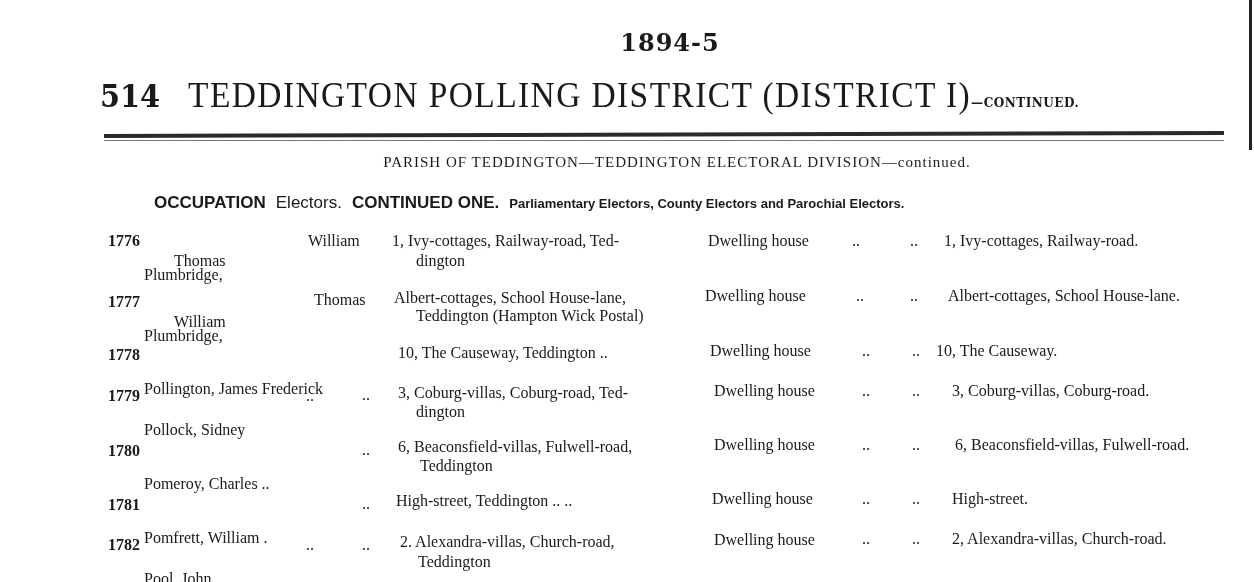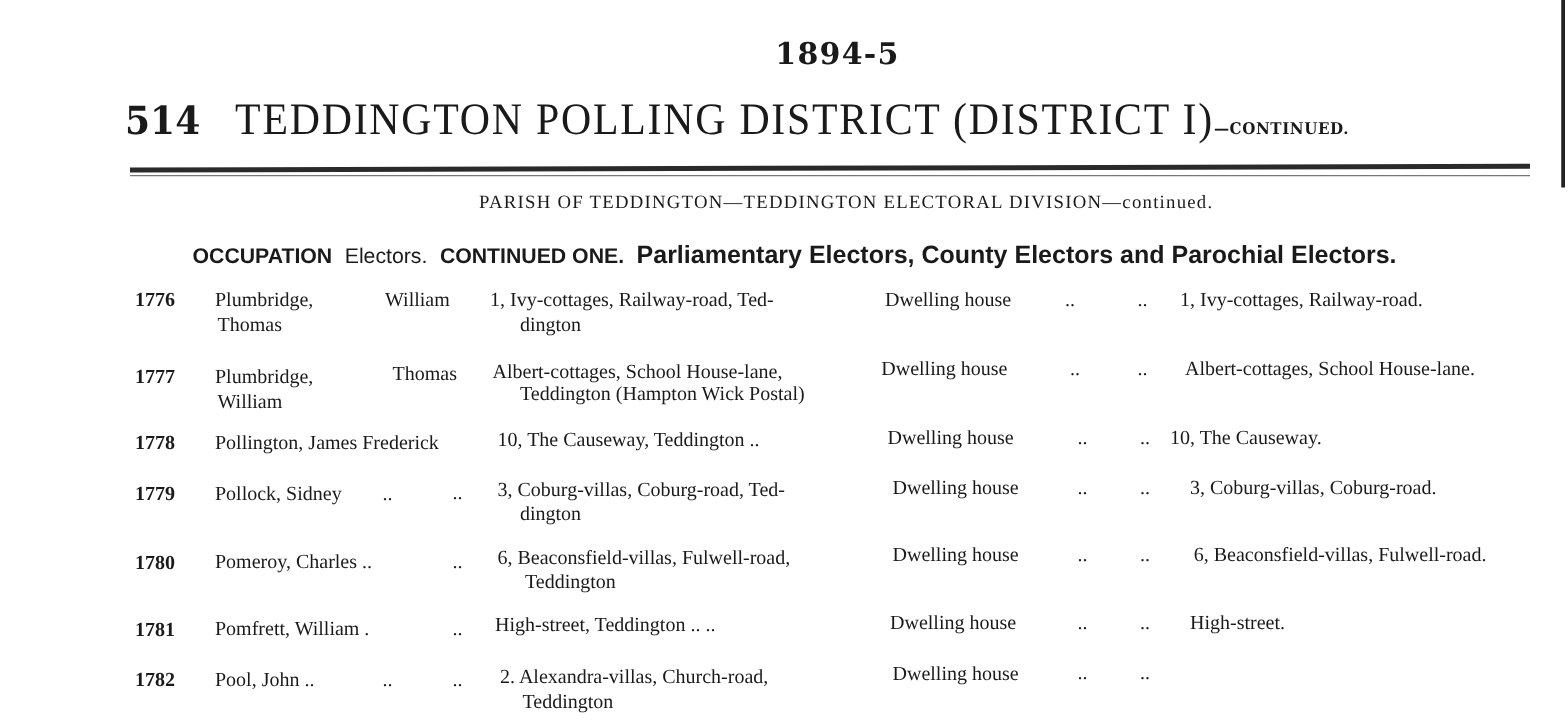--- a/index.html
+++ b/index.html
@@ -38,21 +38,21 @@
       position: absolute; left: 0; width: 1254px; top: 154px; text-align: center;
       font-size: 15px; letter-spacing: 1px; padding-left: 100px; box-sizing: border-box;
     }
     .section-head {
       position: absolute; left: 154px; top: 193px; font-size: 17px; font-weight: bold;
       white-space: nowrap; font-family: "Liberation Sans", sans-serif;
     }
     .section-head span { margin-right: 10px; }
     .entry { position: absolute; font-size: 16px; white-space: nowrap; }
     .num { position: absolute; left: 108px; font-weight: bold; }
-    .name { position: absolute; left: 172px; }
+    .name { position: absolute; left: 144px; margin-top: 34px; }
     .name2 { position: absolute; left: 174px; }
     .forename { position: absolute; }
     .addr { position: absolute; left: 392px; }
     .addr2 { position: absolute; left: 416px; }
     .qual { position: absolute; left: 708px; }
     .dots1 { position: absolute; left: 860px; }
     .dots2 { position: absolute; left: 910px; }
     .prop { position: absolute; left: 950px; text-align: right; }
     .ndots1 { position: absolute; }
     .ndots2 { position: absolute; left: 362px; }
@@ -67,21 +67,21 @@
 <div class="title-row">
   <span class="page-num">514</span><span class="title-text">TEDDINGTON POLLING DISTRICT (DISTRICT I)</span><span class="continued">—CONTINUED.</span>
 </div>
 
 <div class="rule"></div>
 <div class="rule-thin"></div>
 
 <div class="parish">PARISH OF TEDDINGTON—TEDDINGTON ELECTORAL DIVISION—continued.</div>
 
 <div class="section-head">
-  <span>OCCUPATION</span><span style="font-weight:normal">Electors.</span><span>CONTINUED ONE.</span><span style="font-size:20px">Parliamentary Electors, County Electors and Parochial Electors.</span>
+  <span>OCCUPATION</span><span style="font-weight:normal">Electors.</span><span>CONTINUED ONE.</span><span style="font-size:13px">Parliamentary Electors, County Electors and Parochial Electors.</span>
 </div>
 
 <div class="entry" style="top:232px;left:0;width:1254px;height:44px;">
   <span class="num">1776</span>
   <span class="name">Plumbridge,</span>
   <span class="name2" style="top:20px">Thomas</span>
   <span class="forename" style="left:308px">William</span>
   <span class="addr">1, Ivy-cottages, Railway-road, Ted-</span>
   <span class="addr2" style="top:20px">dington</span>
   <span class="qual">Dwelling house</span>
@@ -152,13 +152,14 @@
 <div class="entry" style="top:530px;left:0;width:1254px;height:44px;">
   <span class="num" style="top:6px">1782</span>
   <span class="name" style="top:6px">Pool, John ..</span>
   <span class="ndots1" style="left:306px;top:6px">..</span>
   <span class="ndots2" style="top:6px">..</span>
   <span class="addr" style="left:400px;top:3px">2.  Alexandra-villas,  Church-road,</span>
   <span class="addr2" style="left:418px;top:23px">Teddington</span>
   <span class="qual" style="left:714px;top:1px">Dwelling house</span>
   <span class="dots1" style="left:862px">..</span>
   <span class="dots2" style="left:912px">..</span>
+  <span class="prop" style="left:952px">2, Alexandra-villas, Church-road.</span>
 </div>
 
 </body></html>

